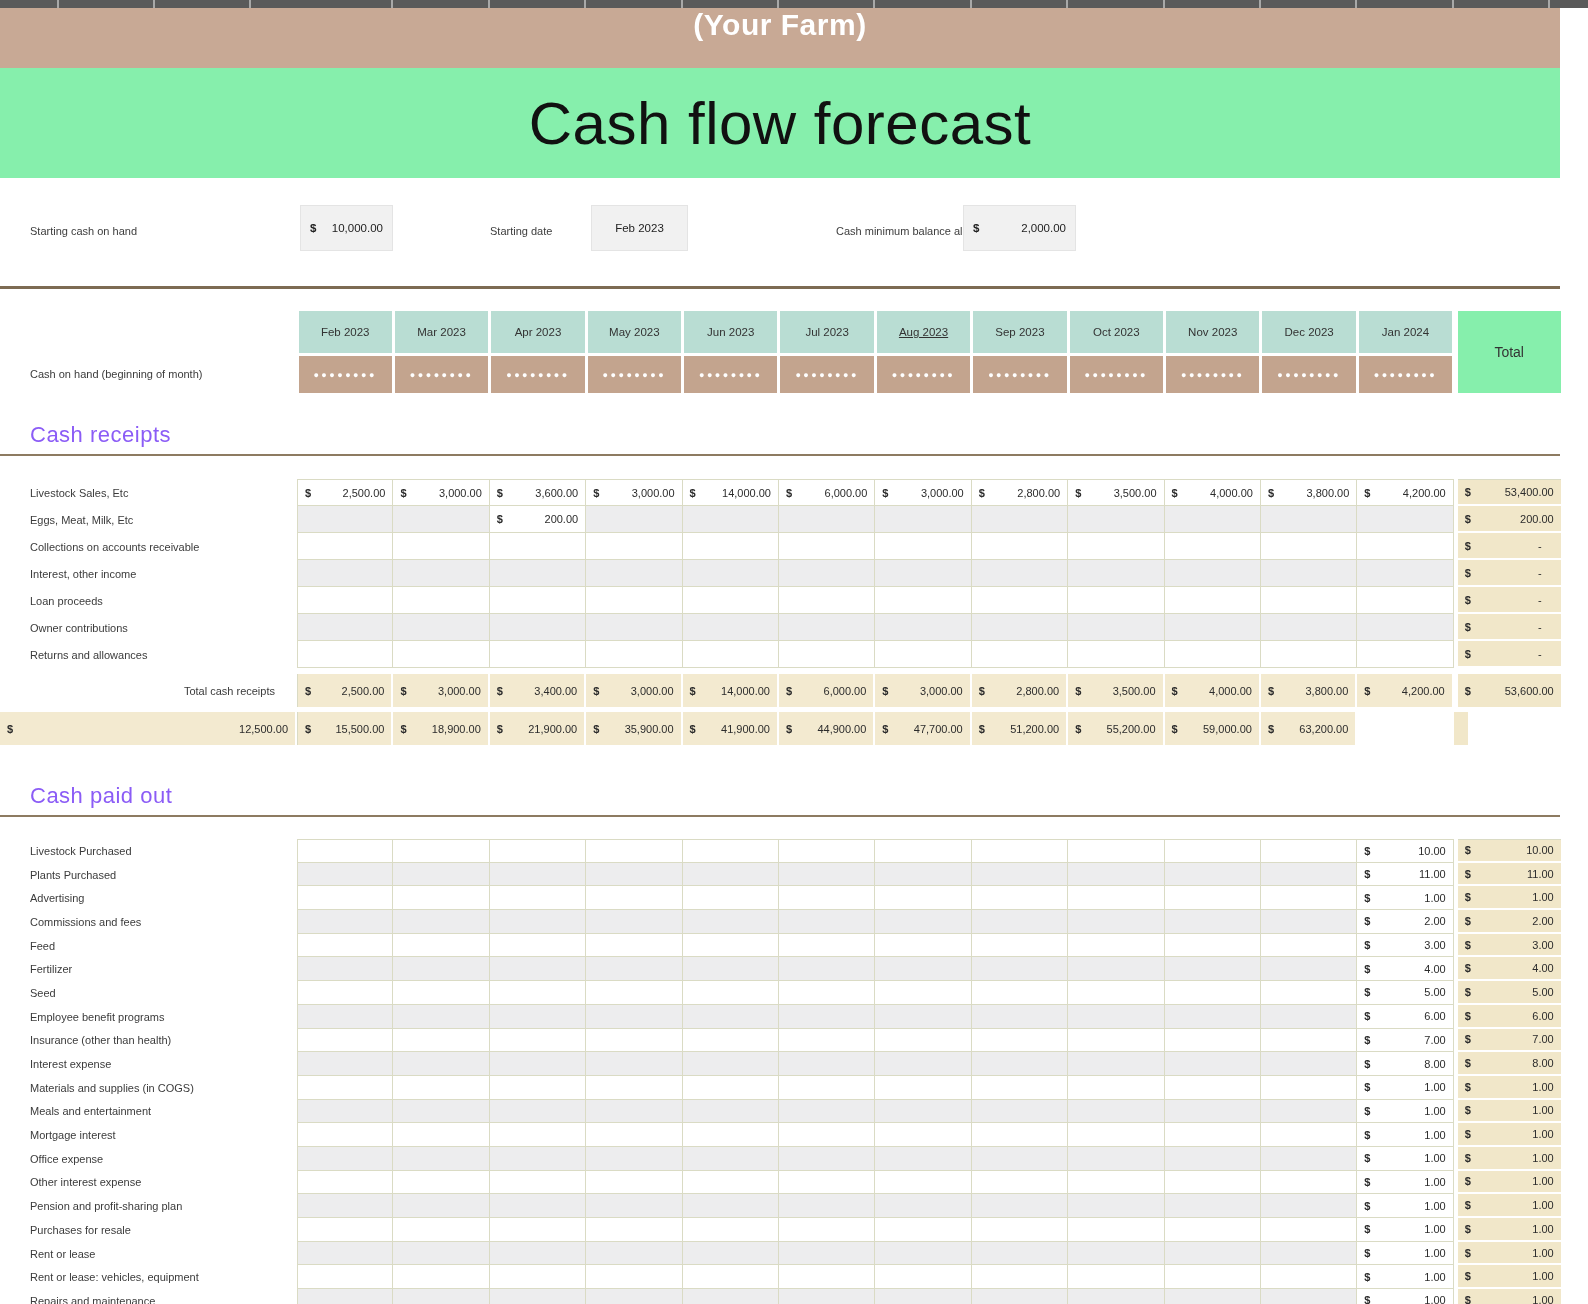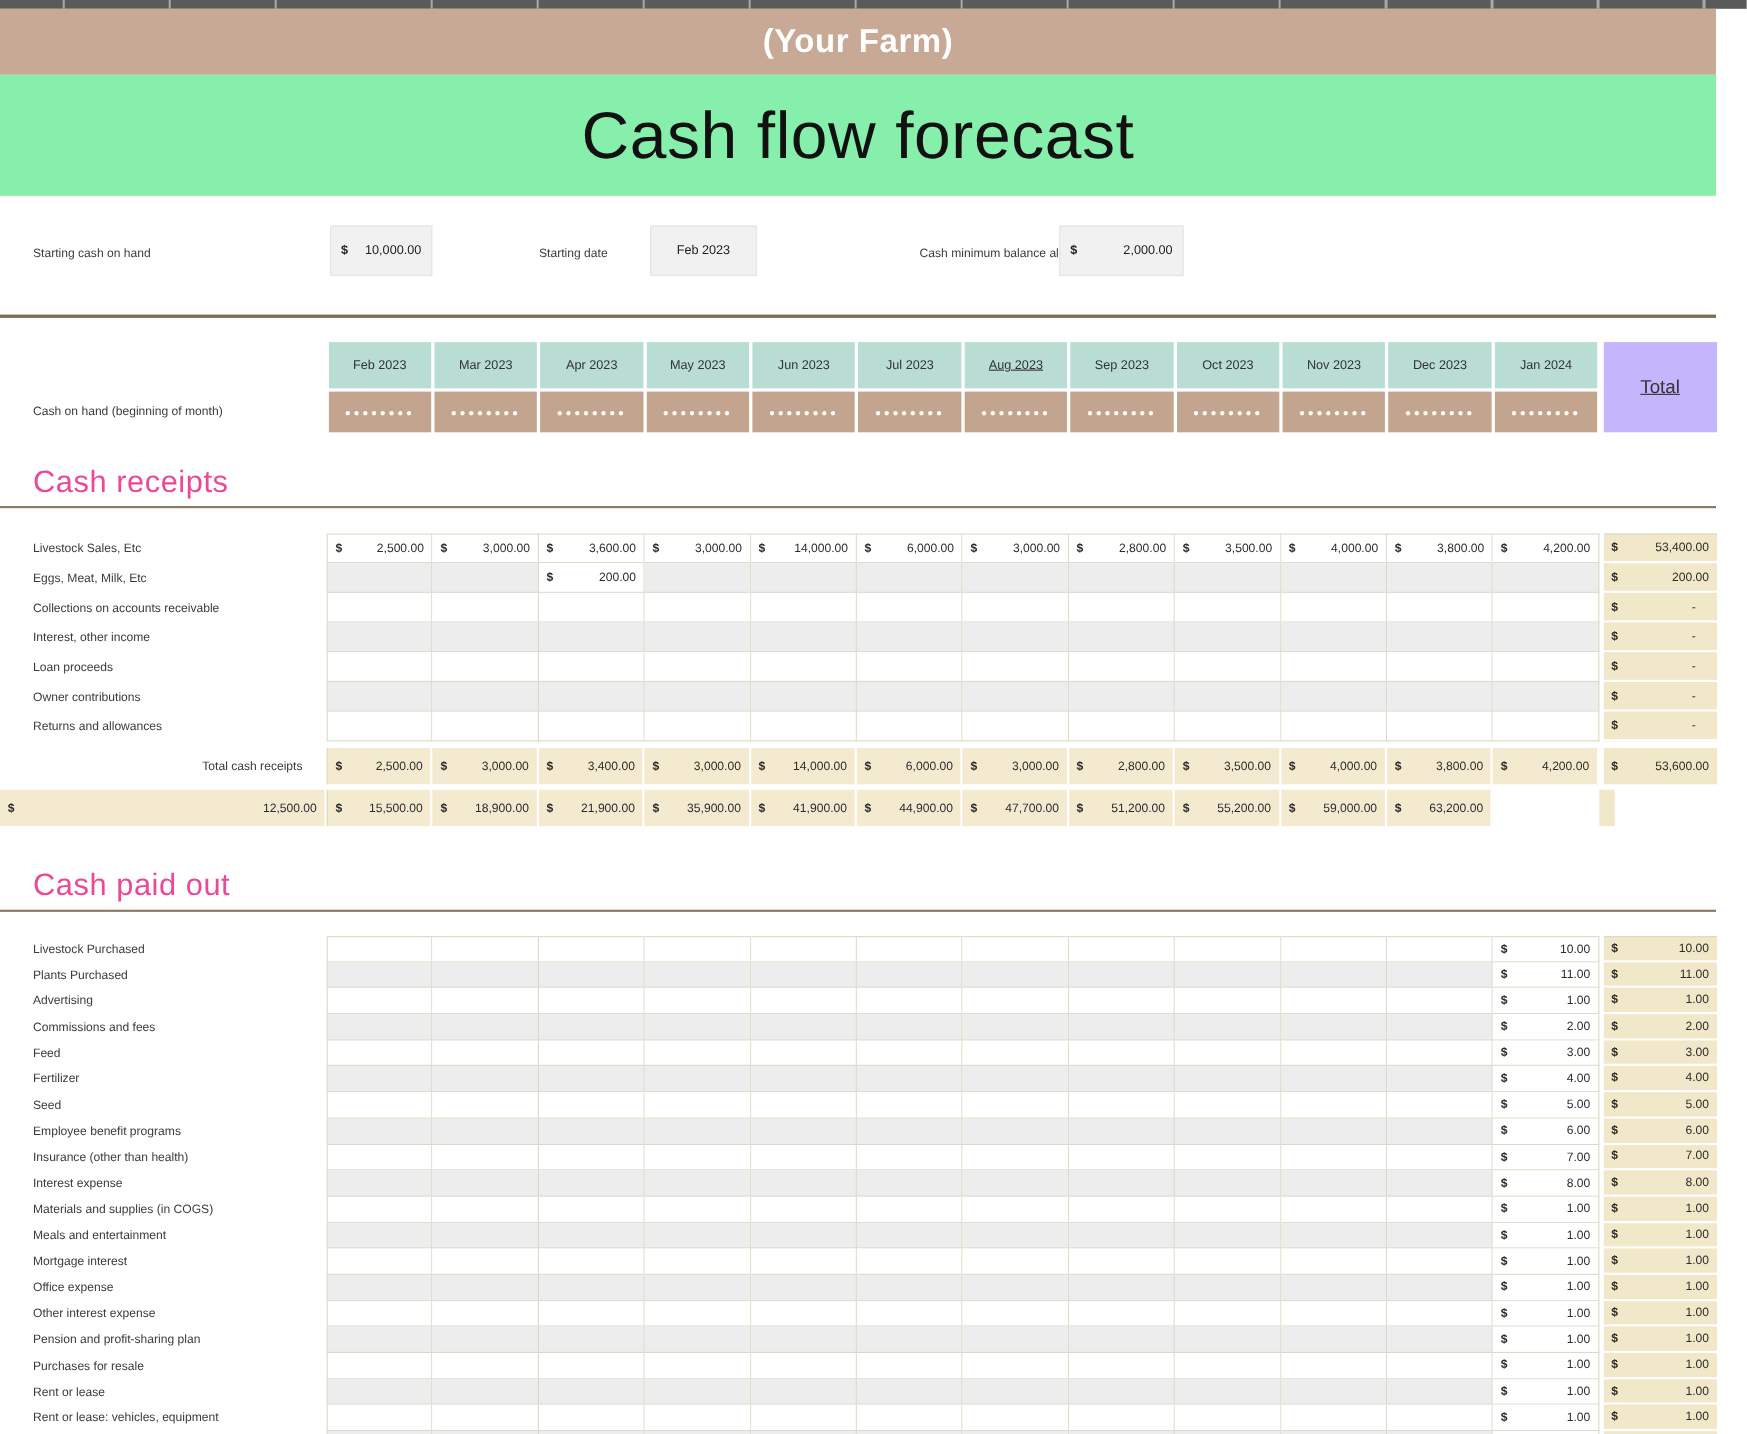--- a/index.html
+++ b/index.html
@@ -6,42 +6,42 @@
   body{
     width:1588px;height:1304px;overflow:hidden;background:#fff;
     font-family:"Liberation Sans", sans-serif;color:#3b3b3b;
     -webkit-font-smoothing:antialiased;
   }
   .colstrip{
     height:8px;width:1588px;background-color:#5a5a5a;
     background-image:repeating-linear-gradient(90deg,transparent 0,transparent 94.4px,#a8a8a8 94.4px,#a8a8a8 96.4px);
     background-position-x:297px;
   }
-  .band-tan{width:1560px;height:60px;background:#c8a995;display:flex;align-items:center;justify-content:center;}
+  .band-tan{width:1560px;height:60px;background:#c8a995;display:flex;justify-content:center;}
   .band-tan span{color:#fff;font-size:30px;font-weight:bold;letter-spacing:.5px;}
   .band-teal{width:1560px;height:110px;background:#86efac;display:flex;align-items:center;justify-content:center;}
   .band-teal span{color:#111;font-size:60px;letter-spacing:.5px;}
   .settings{position:relative;height:108px;width:1476px;}
   .lbl{position:absolute;top:47px;font-size:11px;color:#3c3c3c;white-space:nowrap;}
   .inputbox{
     position:absolute;top:27px;height:46px;background:#f1f1f1;border:1px solid #e4e4e4;
     display:flex;align-items:center;justify-content:space-between;padding:0 9px;
     font-size:11.5px;color:#222;box-sizing:border-box;
   }
   .inputbox.center{justify-content:center;}
   .divider{width:1560px;height:3px;background:#7d6b53;}
   .grid14{display:grid;grid-template-columns:297px repeat(12,96.4px) 4px 103px;}
   .monthhead{grid-template-rows:44px 40px;margin-top:21px;}
   .mh-label{grid-row:2;grid-column:1;display:flex;align-items:center;padding-left:30px;font-size:11px;}
   .mh-month{background:#b9ddd3;margin:1px 1.5px;display:flex;align-items:center;justify-content:center;font-size:11.5px;color:#333;grid-row:1;}
   .mh-dots{background:#c3a48e;margin:2px 1.5px 1px 1.5px;display:flex;align-items:center;justify-content:center;
     color:#fff;font-size:9px;letter-spacing:2.5px;grid-row:2;overflow:hidden;}
-  .mh-total{grid-row:1/3;grid-column:15;background:#c4b5fd;margin:1px 0;display:flex;align-items:center;justify-content:center;font-size:17px;color:#333;text-decoration:underline;}
+  .mh-total{grid-row:1/3;grid-column:15;background:#86efac;margin:1px 0;display:flex;align-items:center;justify-content:center;font-size:14px;color:#333;}
   .sechead-wrap{width:1560px;border-bottom:2px solid #8d7b61;padding:0 0 6px 30px;box-sizing:border-box;}
-  .sechead-wrap h2{margin:0;font-size:28px;font-weight:normal;color:#ec4899;letter-spacing:.5px;}
+  .sechead-wrap h2{margin:0;font-size:22px;font-weight:normal;color:#8b5cf6;letter-spacing:.5px;}
   .wrap-receipts{margin-top:28px;}
   .wrap-paidout{margin-top:38px;}
   .tbl-receipts{margin-top:23px;}
   .tbl-paidout{margin-top:22px;}
   .drow{display:grid;grid-template-columns:297px repeat(12,96.4px) 4px 103px;height:27px;}
   .tbl-paidout .drow{height:23.7px;}
   .rlabel{display:flex;align-items:center;padding-left:30px;font-size:11px;color:#3b3b3b;white-space:nowrap;overflow:hidden;}
   .cell{
     background:#fff;border-right:1px solid #dadbc4;border-bottom:1px solid #dadbc4;
     display:flex;align-items:center;justify-content:space-between;padding:0 7px;

